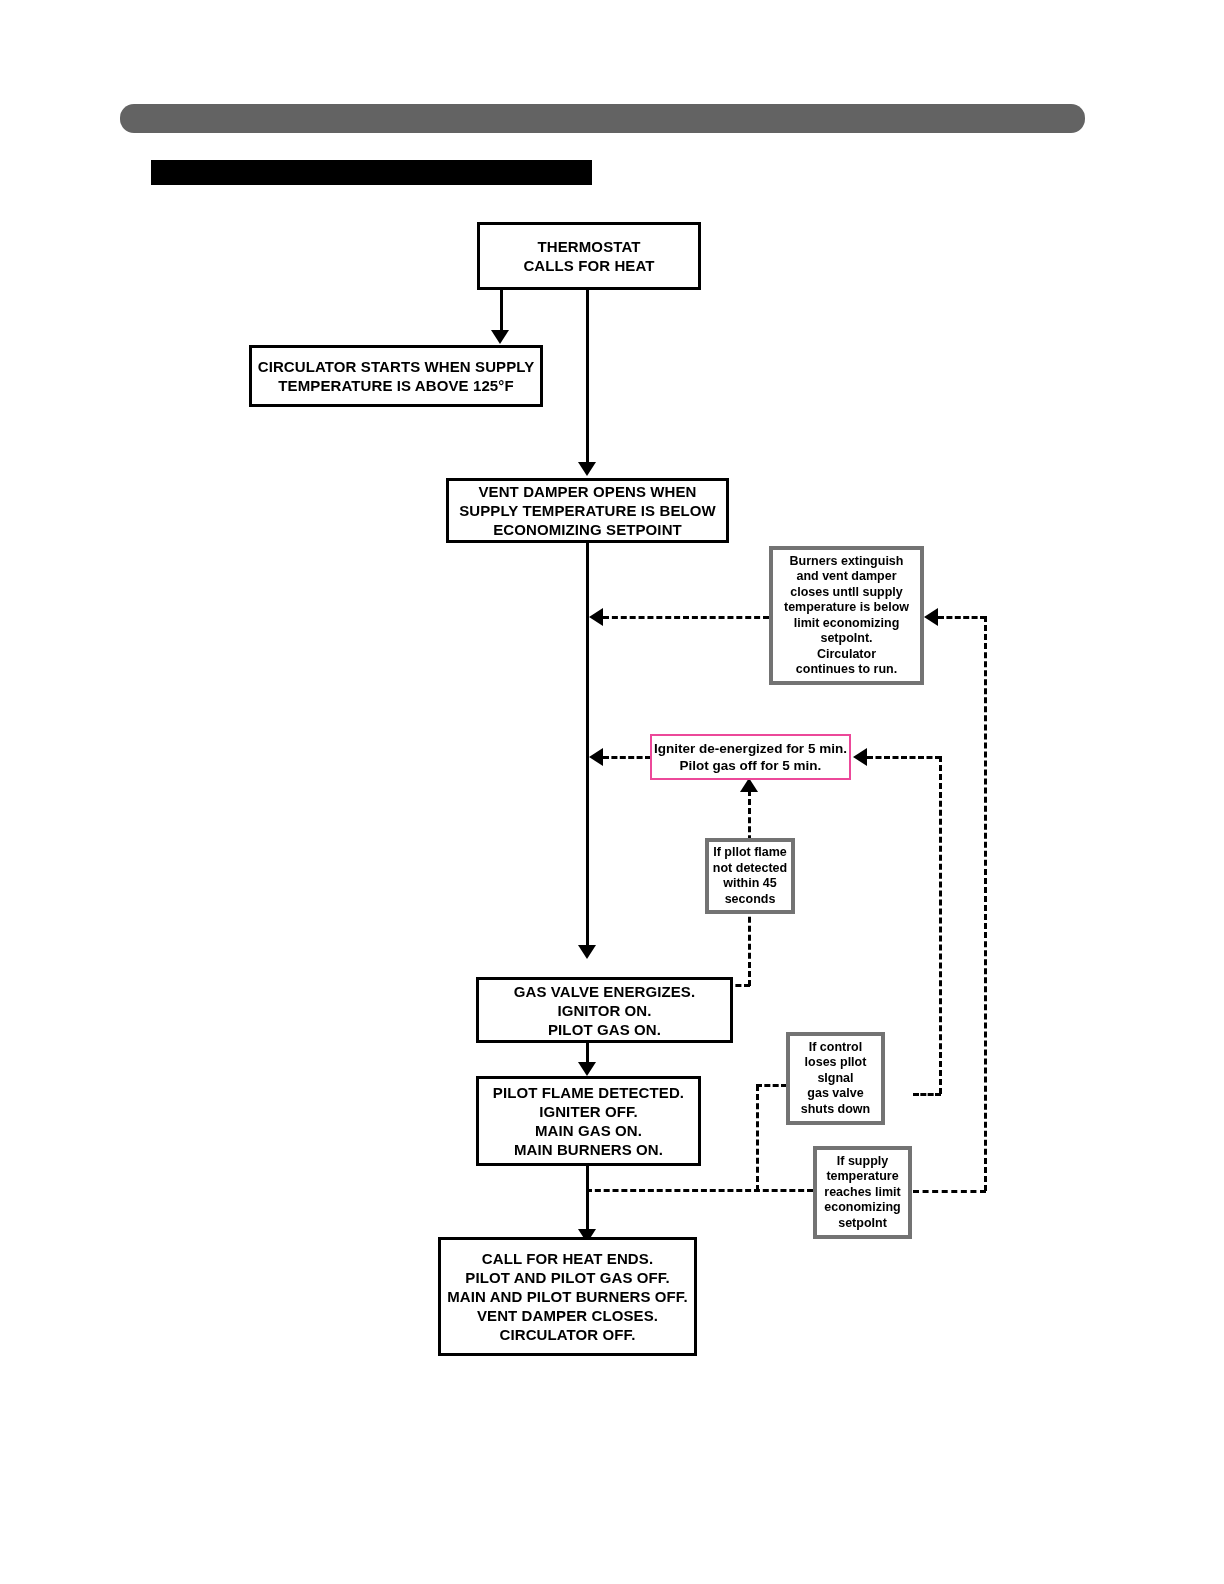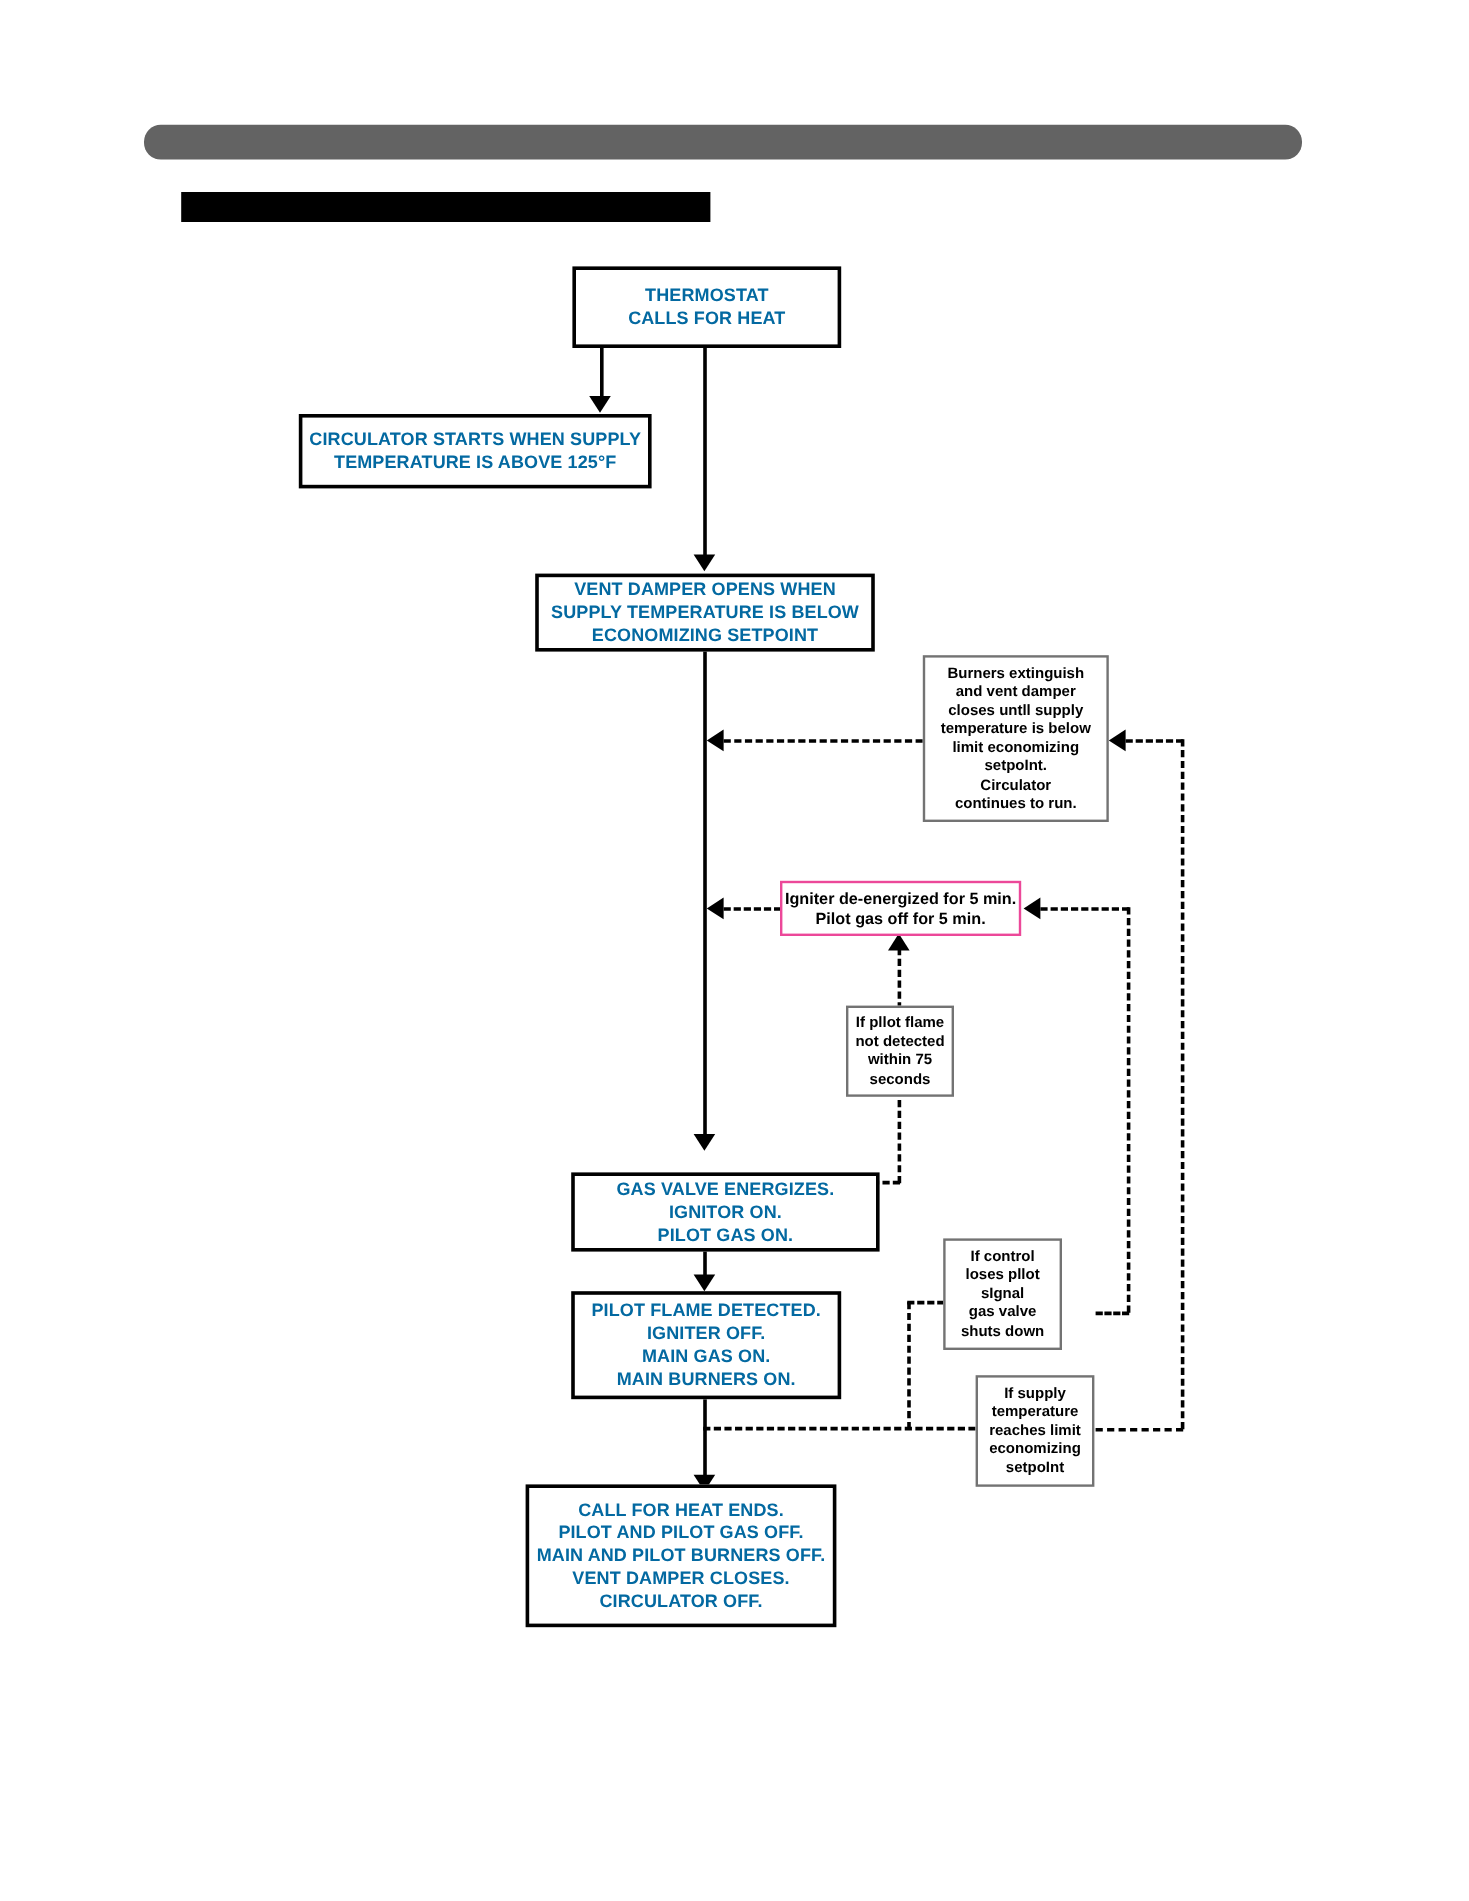--- a/index.html
+++ b/index.html
@@ -8,23 +8,23 @@
   .page{position:absolute;left:0;top:0;width:1224px;height:1584px;overflow:hidden;background:#fff;}
 
   
   .hdr-bar{position:absolute;left:120px;top:104px;width:965px;height:29px;
            border-radius:14px;}
   .hdr-black{position:absolute;left:151px;top:160px;width:441px;height:25px;}
 
   
   .box{position:absolute;box-sizing:border-box;background:#fff;
        display:flex;align-items:center;justify-content:center;text-align:center;}
-  .box-main{border:3px solid #000;font-weight:bold;color:#0369a1;
+  .box-main{border:3px solid #000;font-weight:bold;color:#000000;
             font-size:15px;line-height:19px;letter-spacing:.1px;}
-  .box-note{border:2px solid #737373;font-weight:bold;color:#000;
+  .box-note{border:4px solid #737373;font-weight:bold;color:#000;
             font-size:12.5px;line-height:15.5px;}
   .box-note-wide{border:2px solid #ec4899;font-weight:bold;color:#000;
             font-size:13.5px;line-height:17px;}
 
   
   .ln{position:absolute;background:#000;}
   .vline{width:3px;}
 
   
   .arw{position:absolute;width:0;height:0;}
@@ -126,21 +126,21 @@
     <div>
       <div>Igniter de-energized for 5 min.</div>
       <div>Pilot gas off for 5 min.</div>
     </div>
   </div>
 
   <div class="box box-note" style="left:705px;top:838px;width:90px;height:76px;">
     <div>
       <div>If pllot flame</div>
       <div>not detected</div>
-      <div>within 75</div>
+      <div>within 45</div>
       <div>seconds</div>
     </div>
   </div>
 
   <div class="box box-main" style="left:476px;top:953px;width:257px;height:66px;margin-top:24px;">
     <div>
       <div>GAS VALVE ENERGIZES.</div>
       <div>IGNITOR ON.</div>
       <div>PILOT GAS ON.</div>
     </div>

